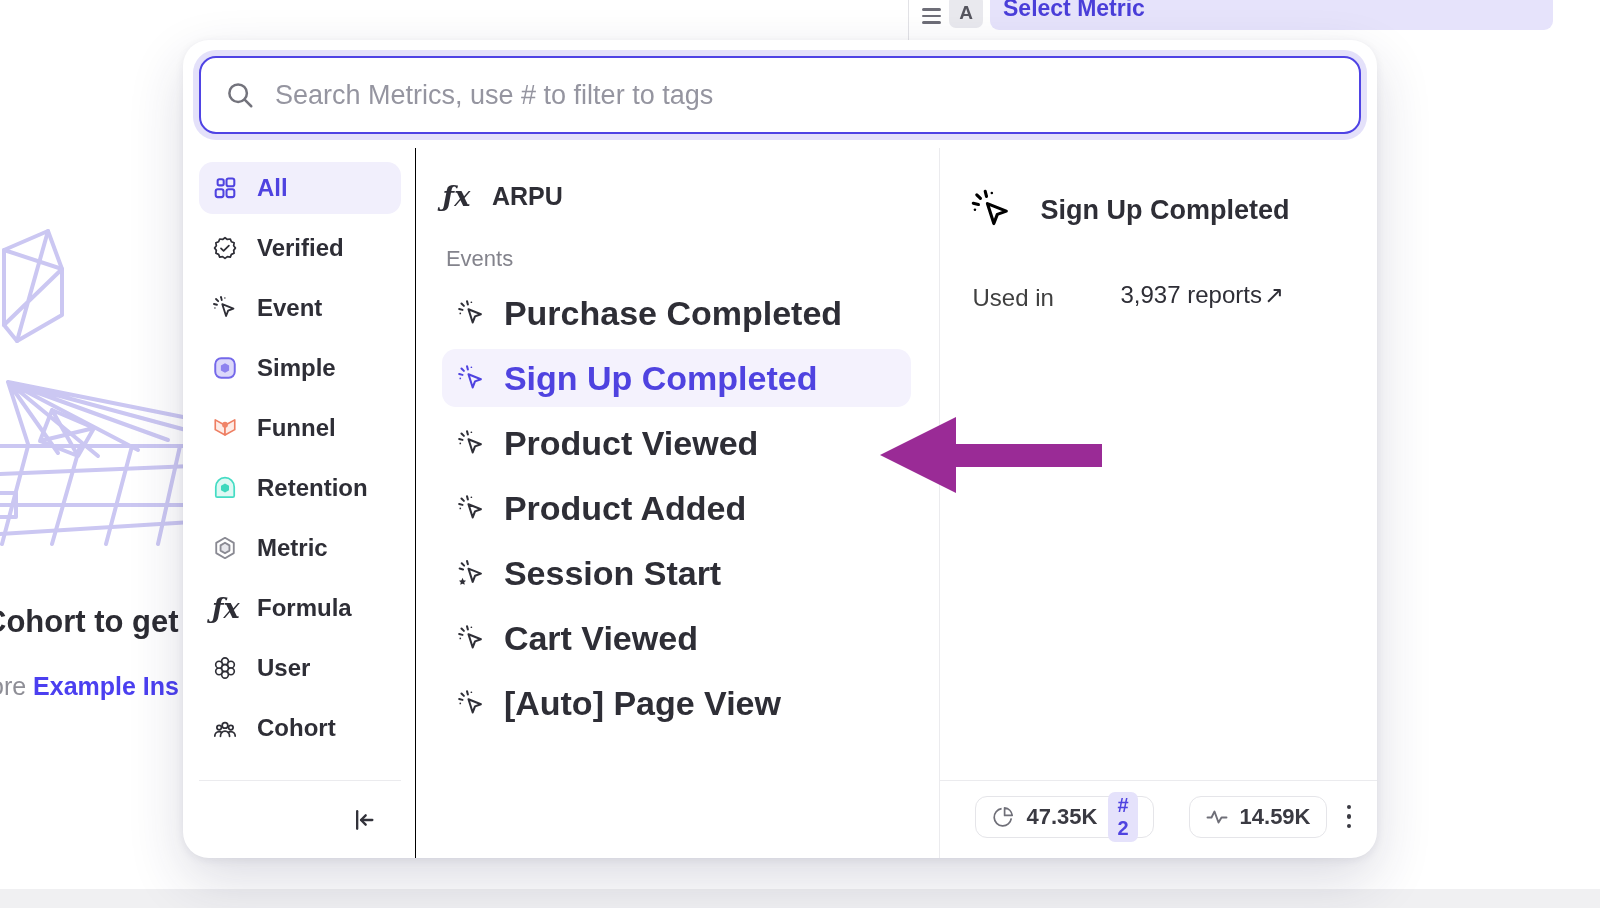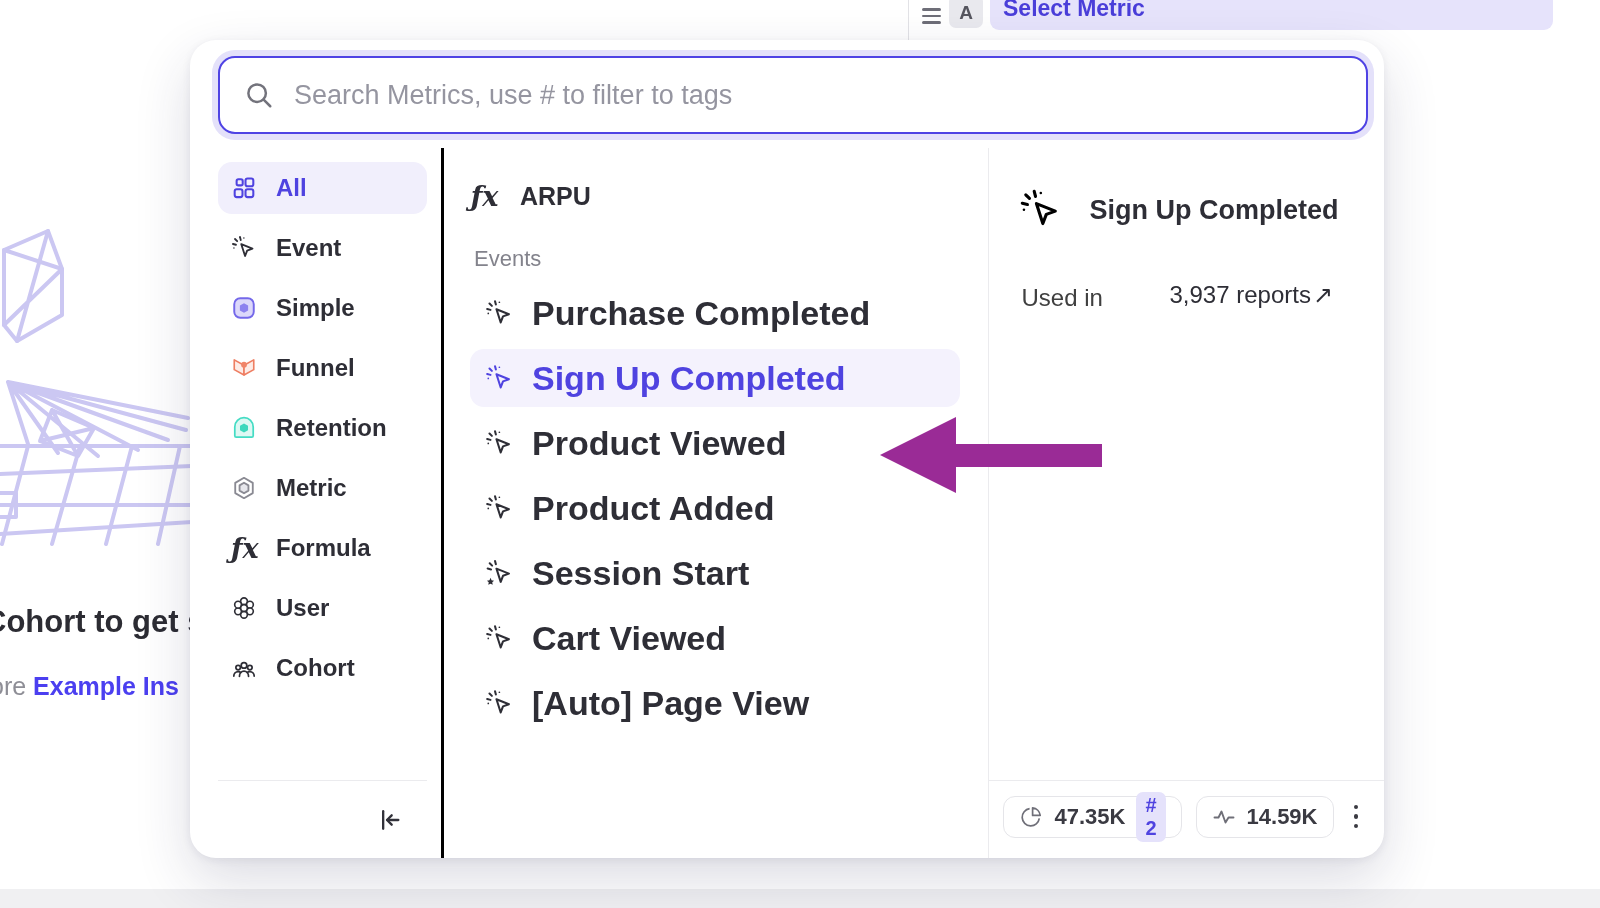--- a/index.html
+++ b/index.html
@@ -15,31 +15,31 @@
   #bottom-strip { left:0; top:889px; width:1600px; height:19px; background:#f0f0f2; }
   #panel-edge { left:908px; top:0; width:1px; height:40px; background:#e2e2e6; }
   #drag-handle { left:922px; top:8px; width:19px; }
   #drag-handle span { display:block; height:2.5px; background:#6e6e78; border-radius:2px; margin-bottom:4px; }
   #a-badge { left:949px; top:-5px; width:34px; height:33px; background:#e9e9ee; border-radius:7px;
     display:flex; align-items:flex-end; justify-content:center; font-size:19px; font-weight:700; color:#55555e; padding-bottom:4px; }
   #metric-row { left:990px; top:-14px; width:563px; height:44px; background:#e6e3fb; border-radius:9px;
     display:flex; align-items:center; padding-left:13px; font-size:23px; font-weight:700; color:#4a3ed9; }
 
   
-  #modal { left:190px; top:40px; width:1194px; height:818px; background:#fff; border-radius:26px;
-    box-shadow:0 22px 55px rgba(40,40,80,.16), 0 2px 8px rgba(40,40,80,.08); display:flex; flex-direction:column; overflow:hidden;padding-left:12px; }
+  #modal { left:183px; top:40px; width:1194px; height:818px; background:#fff; border-radius:26px;
+    box-shadow:0 22px 55px rgba(40,40,80,.16), 0 2px 8px rgba(40,40,80,.08); display:flex; flex-direction:column; overflow:hidden; }
   #search-wrap { margin:16px 16px 14px; height:78px; border:2px solid #4f43e4; border-radius:17px;
     box-shadow:0 0 0 6px #e4e1fa; display:flex; align-items:center; padding:0 24px; gap:20px; background:#fff; }
   #search-input { border:none; outline:none; flex:1; font-size:27px; color:#2e2e36; font-family:"Liberation Sans",sans-serif; }
   #search-input::placeholder { color:#9595a0; }
 
   #modal-body { flex:1; display:flex; min-height:0; }
 
   
-  #sidebar { width:258px; border-right:3px solid #000000; display:flex; flex-direction:column; padding:14px 14px 0 16px; }
+  #sidebar { width:258px; border-right:1px solid #000000; display:flex; flex-direction:column; padding:14px 14px 0 16px; }
   .side-item { height:52px; border-radius:14px; display:flex; align-items:center; gap:19px;
     padding:0 13px; margin-bottom:8px; font-size:24px; font-weight:600; color:#2e2e36; cursor:pointer; }
   .side-item.selected { background:#f1effc; color:#4f43e0; }
   #sidebar-footer { margin-top:auto; border-top:1px solid #ebebee; height:78px;
     display:flex; align-items:center; justify-content:flex-end; padding-right:24px; }
 
   
   #metric-list { width:582px; padding:22px 28px 0 26px; }
   .action-row { height:52px; display:flex; align-items:center; gap:21px; font-size:25px; font-weight:600; color:#2e2e36; cursor:pointer; }
   .action-row + .action-row { margin-top:8px; }
@@ -50,21 +50,21 @@
 
   
   #detail { flex:1; border-left:1px solid #ebebee; display:flex; flex-direction:column; }
   #detail-head { padding:40px 30px 0; display:flex; align-items:center; gap:26px; }
   #detail-title { font-size:27px; font-weight:700; color:#2e2e36; }
   #used-in-row { padding:46px 30px 0 32px; display:flex; align-items:center; font-size:24px; }
   #used-in-label { color:#404040; width:148px;margin-top:6px; }
   #used-in-value { color:#2e2e36; display:flex; gap:2px; align-items:center; cursor:pointer; }
   #detail-footer { margin-top:auto; border-top:1px solid #ebebee; height:78px; display:flex; align-items:center; padding:0 20px 6px 14px; gap:14px; }
   .stat-pill { height:42px; border:1.5px solid #e5e5e9; border-radius:12px; background:#fff;
-    display:flex; align-items:center; gap:11px; padding:0 15px; font-size:22px; font-weight:600; color:#3a3a42; cursor:pointer; }
+    display:flex; align-items:center; gap:11px; padding:0 15px; font-size:22px; font-weight:600; color:#3a3a42; cursor:pointer;margin-left:21px; }
   .stat-badge { background:#e5e2fb; color:#4f43e0; border-radius:7px; padding:2px 9px; font-size:20px; font-weight:600; }
   #kebab { margin-left:auto; display:flex; flex-direction:column; gap:5px; padding:6px; cursor:pointer; }
   #kebab i { width:4.5px; height:4.5px; border-radius:50%; background:#3a3a42; }
 
   
   .ic { width:26px; height:26px; flex:0 0 auto; }
   .ic-ev { width:29px; height:29px; flex:0 0 auto; }
   .ic-lg { width:44px; height:44px; flex:0 0 auto; }
   .fx-glyph { font-family:"DejaVu Serif", serif; font-style:italic; font-size:27px; font-weight:600;
     width:29px; text-align:center; color:#2e2e36; flex:0 0 auto; }
@@ -205,20 +205,26 @@
   </div>
 
   <div id="modal-body">
 
     <aside id="sidebar">
       <div class="side-item selected" style="color:#4f43e0;">
         <svg class="ic">
             <use href="#ic-grid"></use>
           </svg>
         <span>All</span>
+      </div>
+      <div class="side-item">
+        <svg class="ic">
+            <use href="#ic-verified"></use>
+          </svg>
+        <span>Verified</span>
       </div>
       <div class="side-item">
         <svg class="ic">
             <use href="#ic-event"></use>
           </svg>
         <span>Event</span>
       </div>
       <div class="side-item">
         <svg class="ic">
             <use href="#ic-simple"></use>

